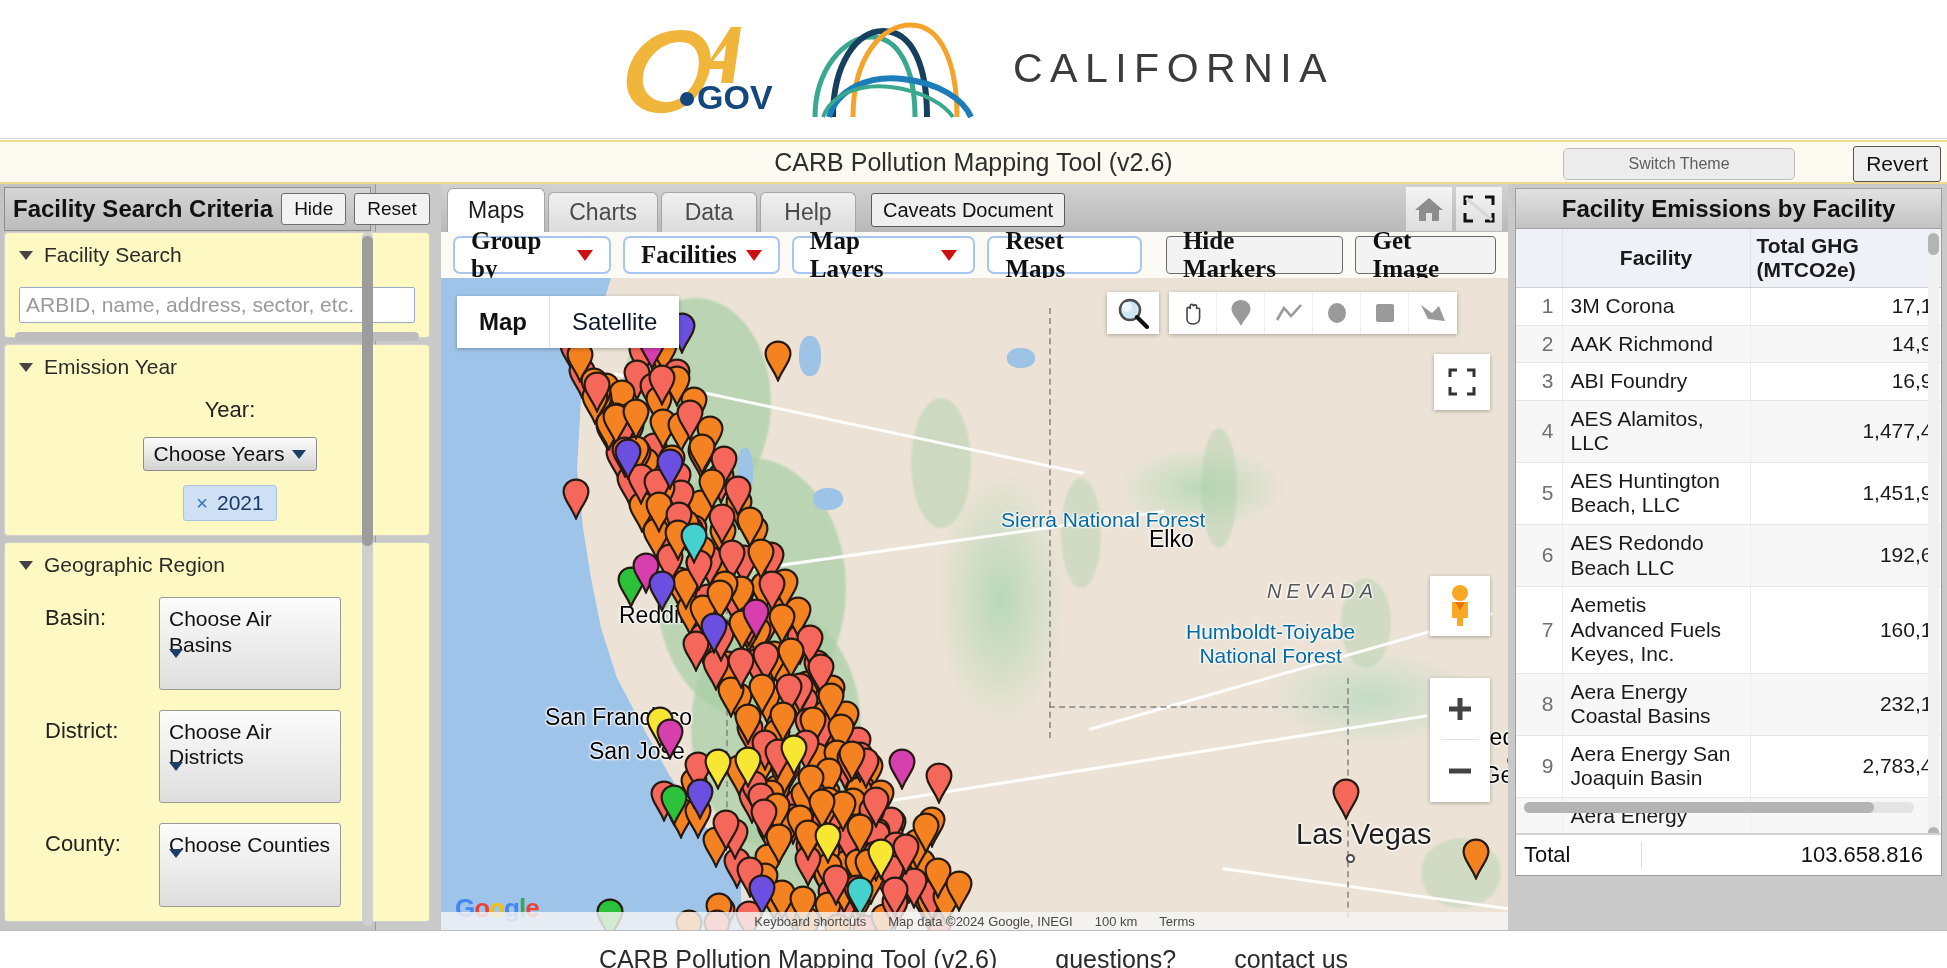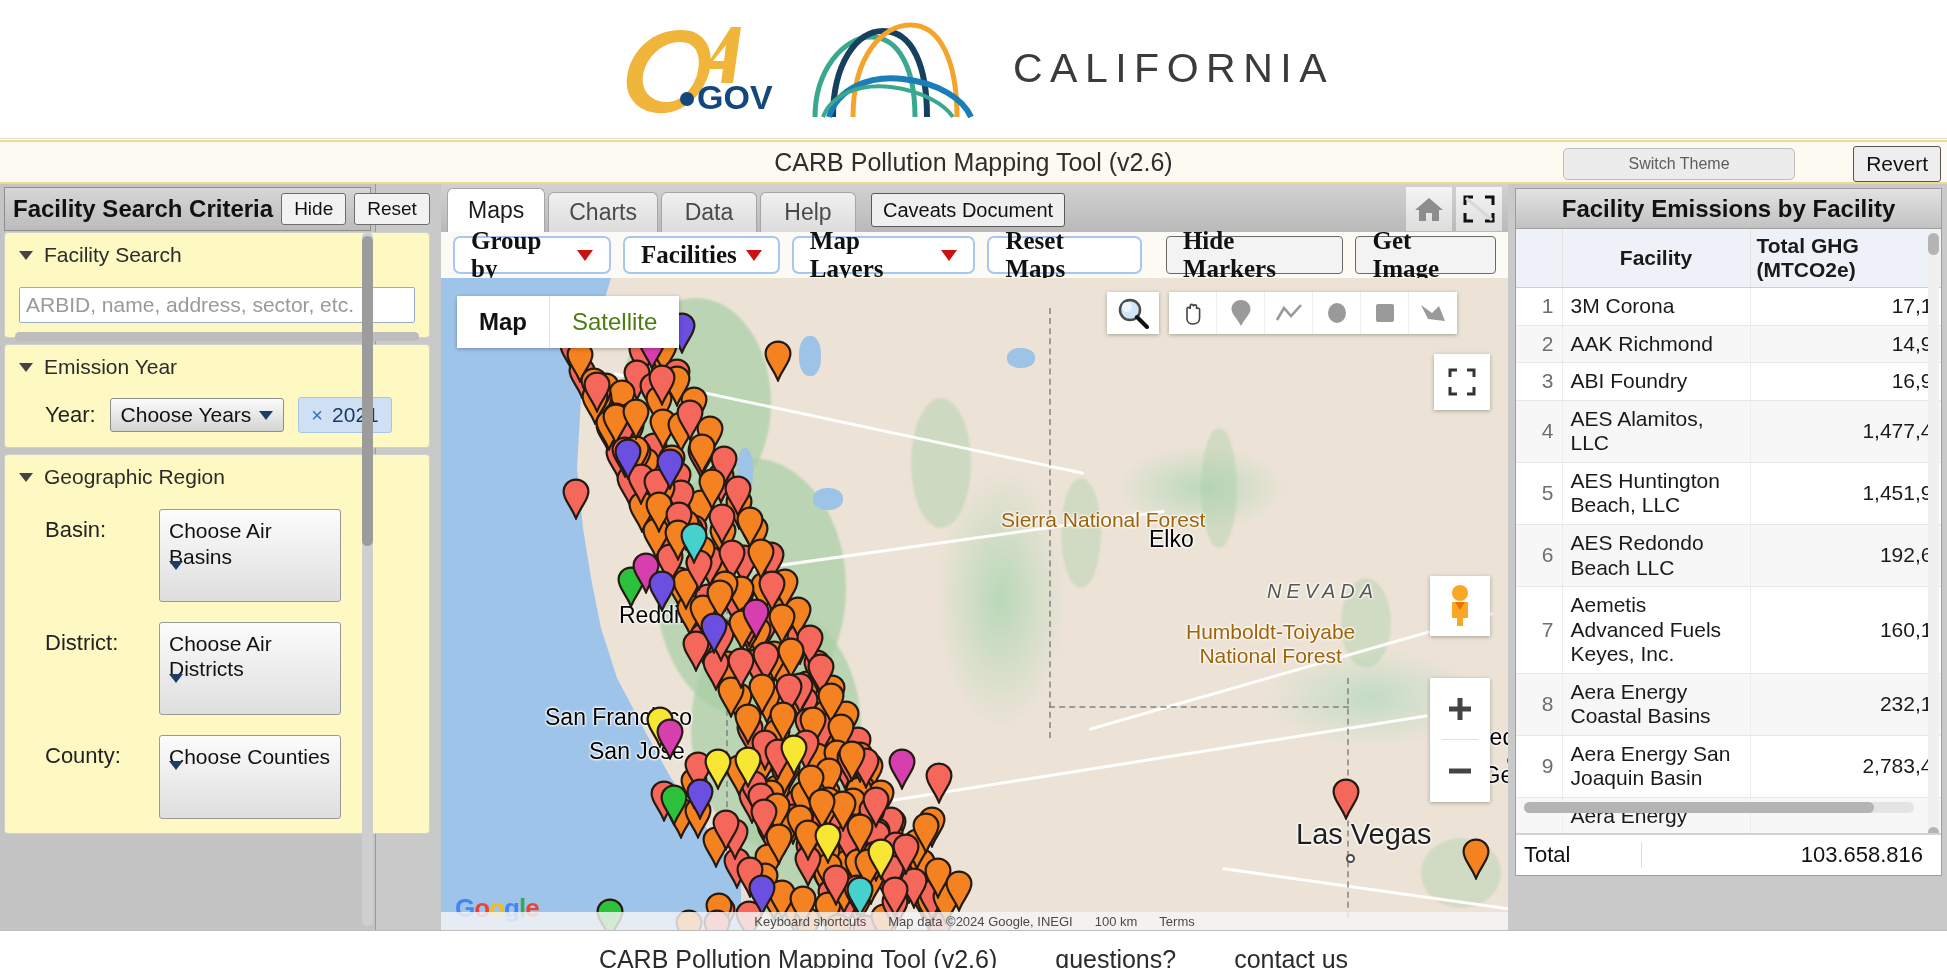--- a/index.html
+++ b/index.html
@@ -105,21 +105,21 @@
     width: 100%; height: 36px; margin-top: 14px;
     border: 1px solid #9aabc9; border-radius: 2px; outline: none;
     font-size: 21px; color: #333; padding: 0 6px;
     font-family: "Liberation Sans", sans-serif; background: #fff;
   }
   .fs-input::placeholder { color: #9a9a9a; }
   .hbar {
     position: absolute; left: 10px; right: 10px; bottom: -4px; height: 9px;
     background: #bdbdbd; border-radius: 5px;
   }
-  .year-row { display: flex; align-items: center; gap: 14px; margin-top: 18px; padding-left: 26px; }
+  .year-row { display: flex; align-items: center; gap: 14px; margin-top: 18px; padding-left: 26px; flex-direction: column; }
   .year-lbl { font-size: 22px; color: #222; }
   .dd-btn {
     background: linear-gradient(#fcfcfc,#d3d3d3);
     border: 1px solid #8d8d8d; border-radius: 3px;
     font-size: 21px; color: #111; padding: 4px 10px; cursor: pointer;
     display: flex; align-items: center; gap: 8px;
   }
   .dd-caret {
     width: 0; height: 0; border-left: 7px solid transparent;
     border-right: 7px solid transparent; border-top: 9px solid #1d3c66;
@@ -243,41 +243,41 @@
   .lake { position: absolute; background: #9dc3e6; border-radius: 45%; }
 
   .mlabel {
     position: absolute; white-space: nowrap;
     text-shadow: 0 0 3px #fff, 0 0 3px #fff, 0 0 3px #fff, 0 0 2px #fff;
     pointer-events: none;
   }
   .m-state { font-size: 20px; letter-spacing: 5px; color: #575757; }
   .m-city  { font-size: 23px; color: #000000; }
   .m-citybig { font-size: 29px; color: #1e1e1e; }
-  .m-park  { font-size: 21px; color: #a16207; text-align: center; line-height: 1.12; }
+  .m-park  { font-size: 21px; color: #0369a1; text-align: center; line-height: 1.12; }
   .citydot {
     position: absolute; width: 9px; height: 9px; border-radius: 50%;
     background: #fff; border: 2px solid #4a4a4a;
   }
 
   .pin {
     position: absolute; width: 30px; height: 42px;
     filter: drop-shadow(0 0 0 rgba(0,0,0,0));
   }
   .pin svg { display: block; width: 30px; height: 42px; }
 
   
   .map-type-ctl {
     position: absolute; left: 16px; top: 18px; height: 52px;
     background: #fff; box-shadow: 0 1px 4px rgba(0,0,0,.3);
     display: flex; align-items: stretch;
   }
   .map-type-ctl div {
     display: flex; align-items: center; padding: 0 22px;
-    font-size: 24px; color: #4d7c0f; cursor: pointer;
+    font-size: 24px; color: #0f172a; cursor: pointer;
   }
   .map-type-ctl div.sel { color: #111; font-weight: bold; border-right: 1px solid #e2e2e2; }
   .map-search {
     position: absolute; left: 236px; top: 14px; width: 430px; height: 42px;
     background: #fff; box-shadow: 0 1px 4px rgba(0,0,0,.3);
     display: flex; align-items: center; padding: 0 12px;
     font-size: 21px; color: #6a6a6a;
   }
   .map-searchbtn {
     position: absolute; left: 666px; top: 14px; width: 52px; height: 42px;

